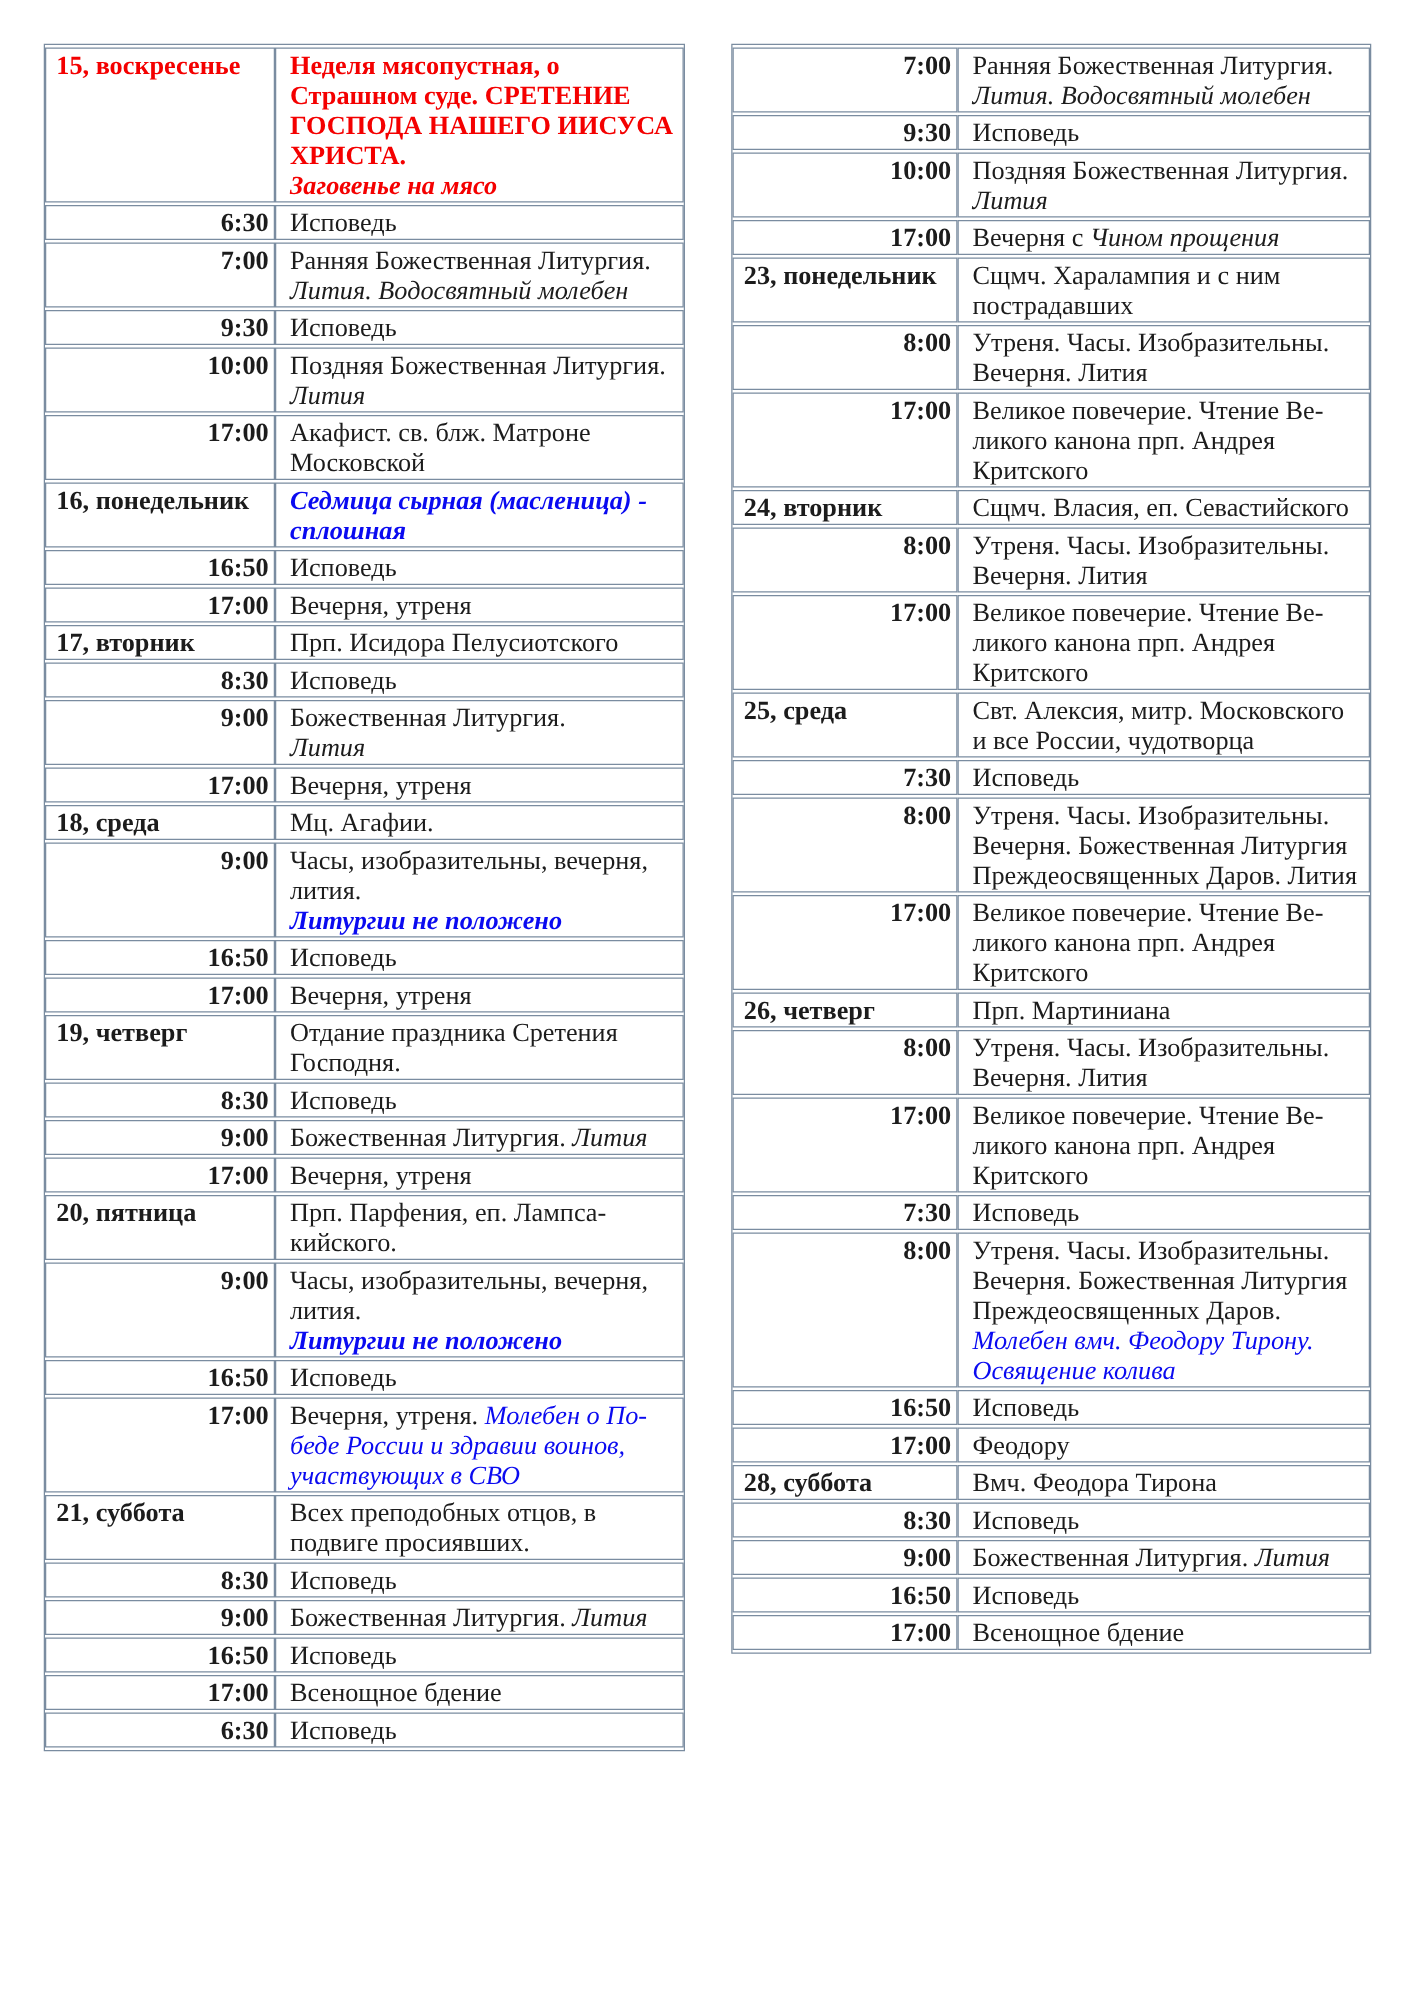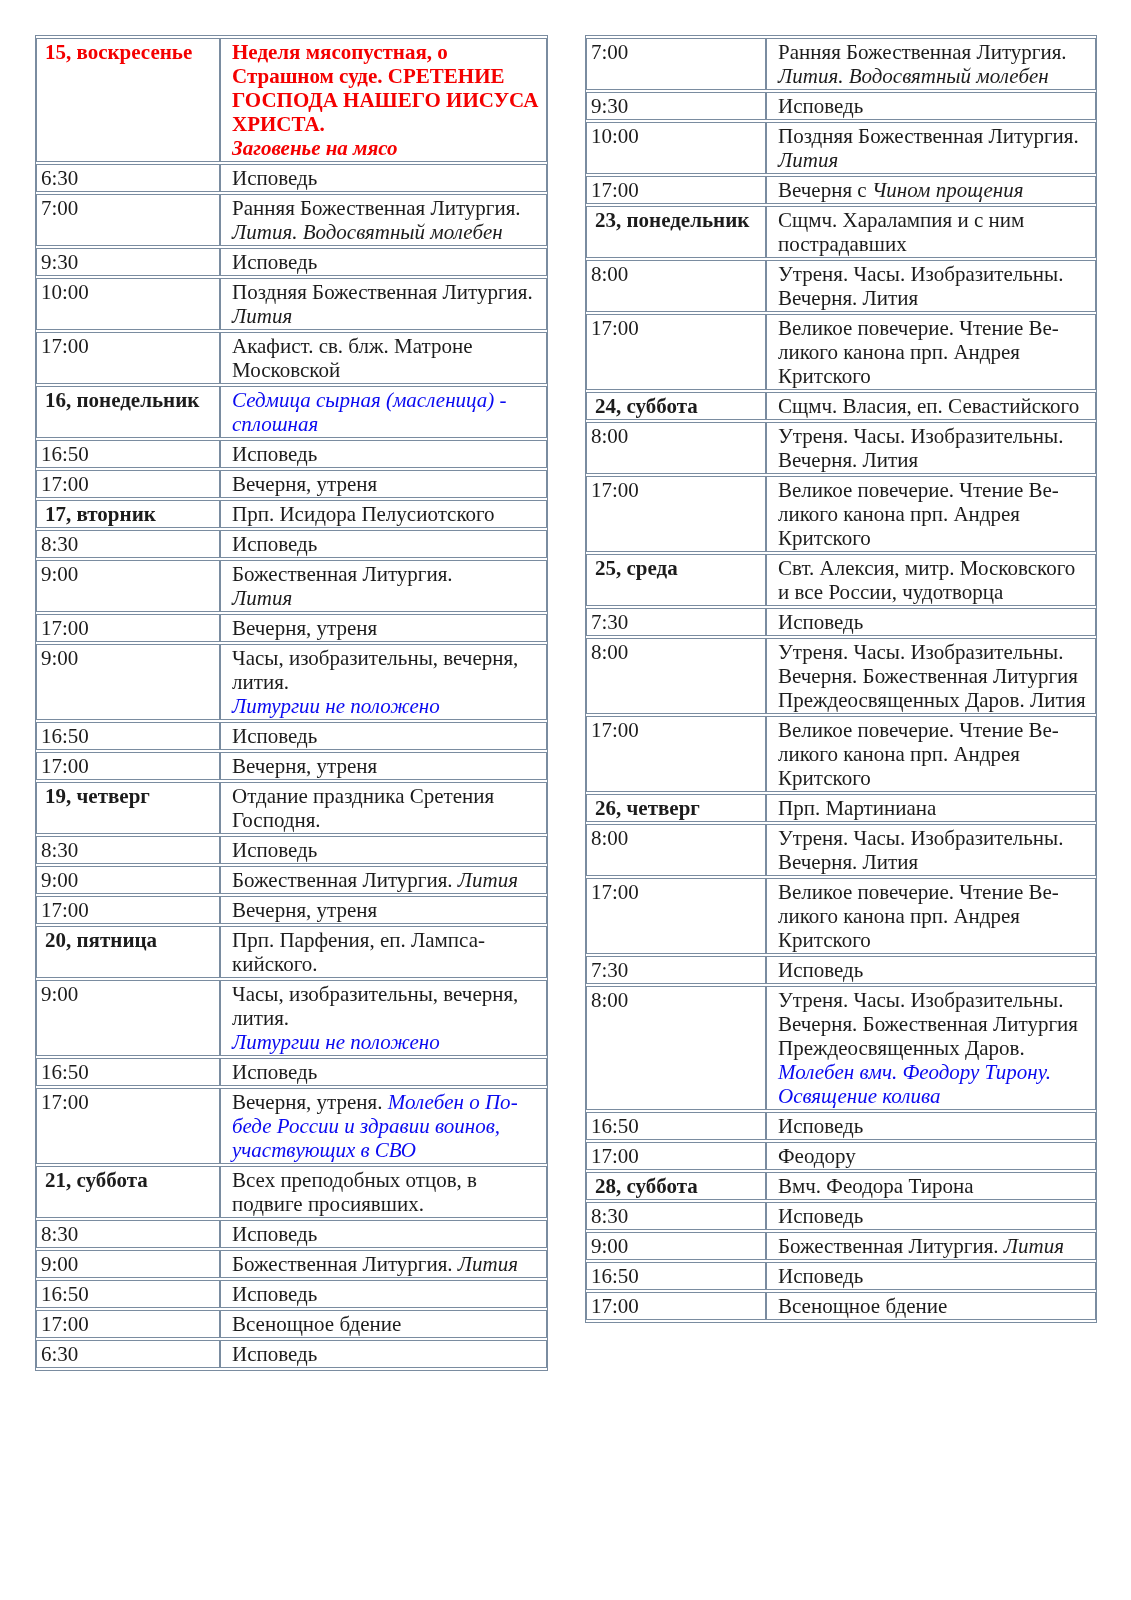--- a/index.html
+++ b/index.html
@@ -30,30 +30,30 @@
   td{
     border:1px solid var(--border);
     vertical-align:top;
     font-size:21px;
     line-height:24px;
     color:var(--ink);
     padding:1px 4px;
     overflow:hidden;
   }
   td.c1{width:170px;}
-  td.c1.time{text-align:left;white-space:nowrap;}
+  td.c1.time{text-align:right;white-space:nowrap;font-weight:bold;}
   td.c1.day{font-weight:bold;text-align:left;padding-left:8px;white-space:nowrap;}
   td.c1.day.red{color:var(--red);}
   td.c2{padding-left:11px;padding-right:7px;hyphens:manual;}
   .seg-n{}
   .seg-i{font-style:italic;}
   .seg-b{font-weight:normal;}
   .seg-rb{font-weight:bold;color:var(--red);}
   .seg-rbi{font-weight:bold;font-style:italic;color:var(--red);}
-  .seg-bbi{font-weight:normal;font-style:italic;color:var(--blue);}
+  .seg-bbi{font-weight:bold;font-style:italic;color:var(--blue);}
   .seg-bi{font-style:italic;color:var(--blue);}
 </style>
 </head>
 <body>
 
 <div class="page">
   <table class="sched" id="t0">
       <tbody>
         <tr>
           <td class="c1 day red">15, воскресенье</td>
@@ -129,20 +129,26 @@
             <div><span class="seg-i">Лития</span></div>
           </td>
         </tr>
         <tr>
           <td class="c1 time">17:00</td>
           <td class="c2">
             <div><span class="seg-n">Вечерня, утреня</span></div>
           </td>
         </tr>
         <tr>
+          <td class="c1 day">18, среда</td>
+          <td class="c2">
+            <div><span class="seg-b">Мц. Агафии.</span></div>
+          </td>
+        </tr>
+        <tr>
           <td class="c1 time">9:00</td>
           <td class="c2">
             <div><span class="seg-n">Часы, изобразительны, вечерня, лития.</span></div>
             <div><span class="seg-bbi">Литургии не положено</span></div>
           </td>
         </tr>
         <tr>
           <td class="c1 time">16:50</td>
           <td class="c2">
             <div><span class="seg-n">Исповедь</span></div>
@@ -279,21 +285,21 @@
             <div><span class="seg-n">Утреня. Часы. Изобразительны. Вечерня. Лития</span></div>
           </td>
         </tr>
         <tr>
           <td class="c1 time">17:00</td>
           <td class="c2">
             <div><span class="seg-n">Великое повечерие. Чтение Ве­ликого канона прп. Андрея Критского</span></div>
           </td>
         </tr>
         <tr>
-          <td class="c1 day">24, суббота</td>
+          <td class="c1 day">24, вторник</td>
           <td class="c2">
             <div><span class="seg-b">Сщмч. Власия, еп. Севастий­ского</span></div>
           </td>
         </tr>
         <tr>
           <td class="c1 time">8:00</td>
           <td class="c2">
             <div><span class="seg-n">Утреня. Часы. Изобразительны. Вечерня. Лития</span></div>
           </td>
         </tr>

